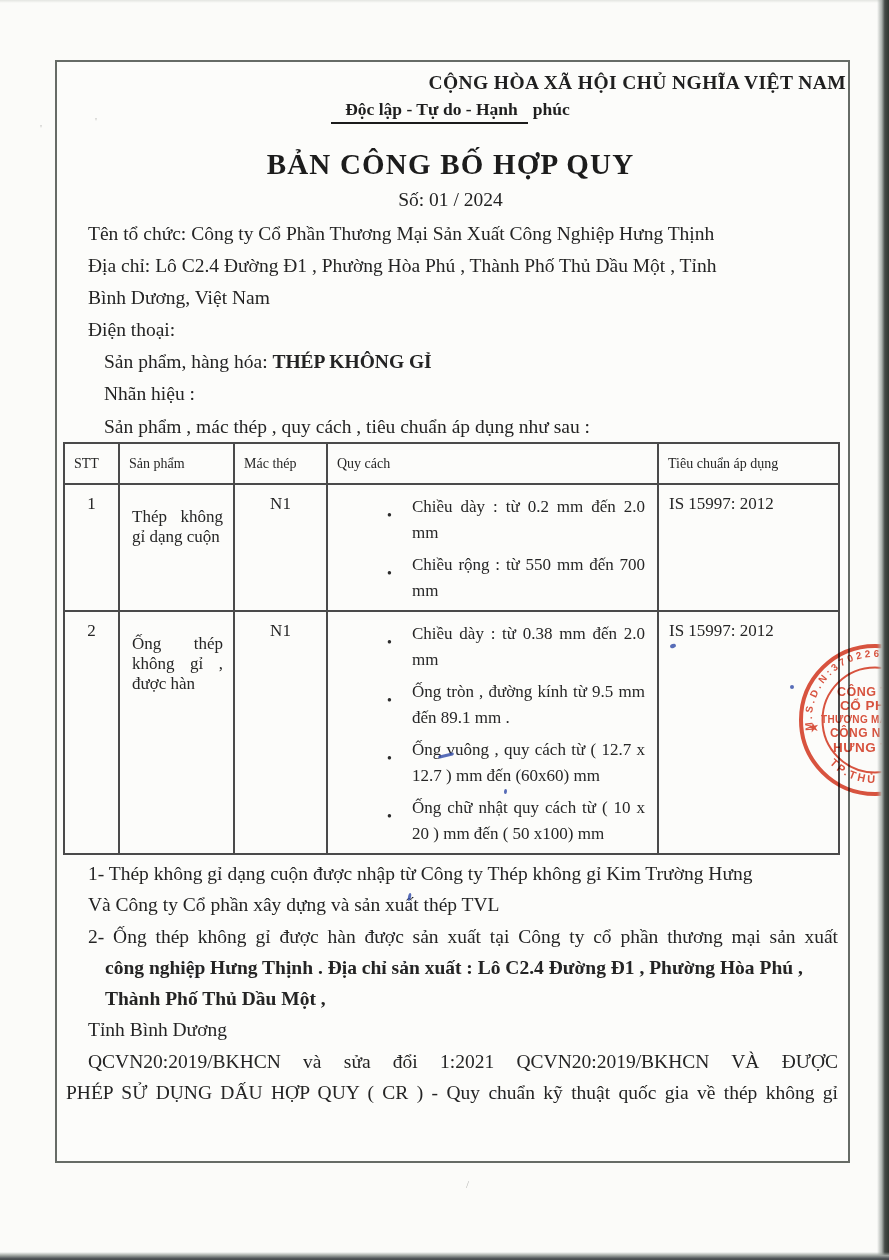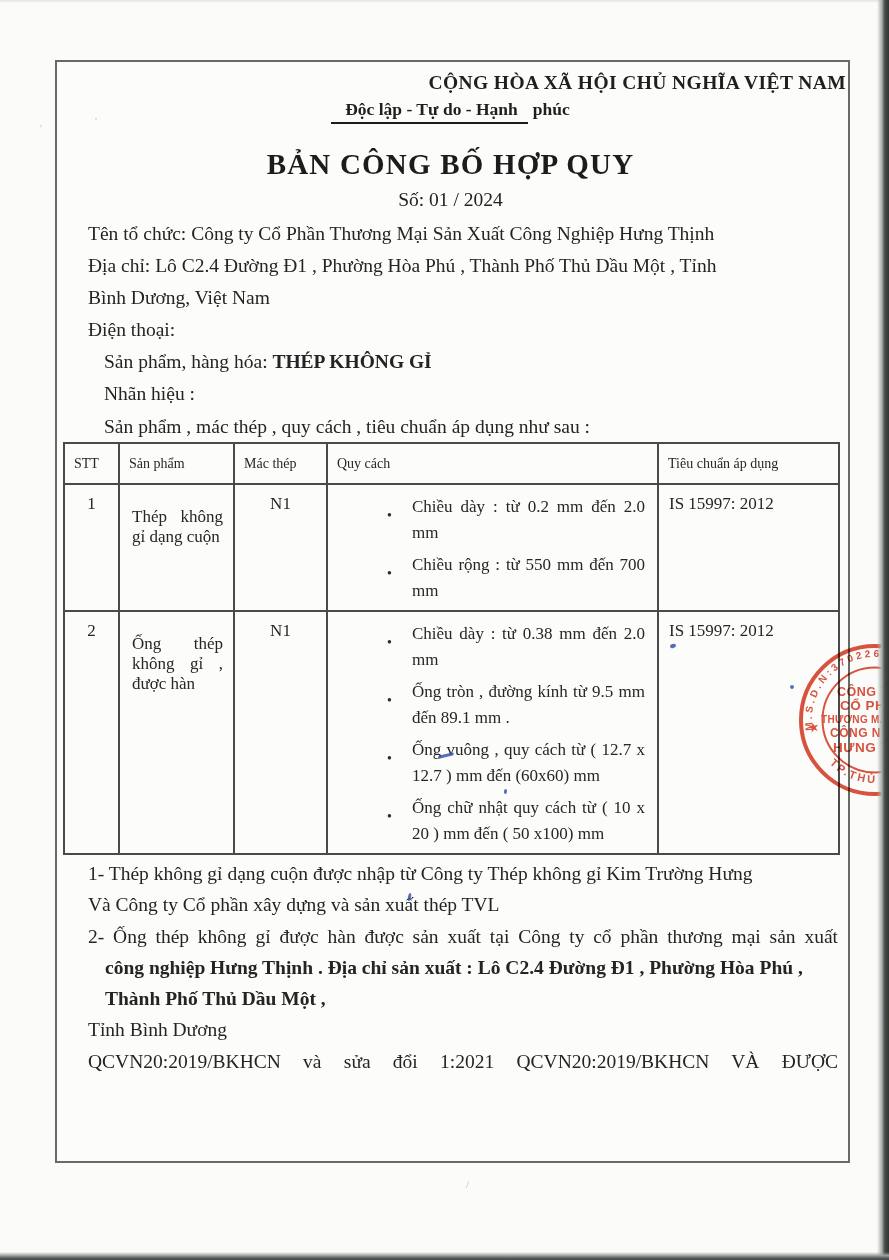--- a/index.html
+++ b/index.html
@@ -134,20 +134,21 @@
 </table>
 
 <div class="notes">
   <div class="pl1">1- Thép không gỉ dạng cuộn được nhập từ Công ty Thép không gỉ Kim Trường Hưng</div>
   <div class="pl1">Và Công ty Cổ phần xây dựng và sản xuất thép TVL</div>
   <div class="pl1 jfull">2- Ống thép không gỉ được hàn được sản xuất tại Công ty cổ phần thương mại sản xuất</div>
   <div class="pl2">công nghiệp Hưng Thịnh . Địa chỉ sản xuất : Lô C2.4 Đường Đ1 , Phường Hòa Phú ,</div>
   <div class="pl2">Thành Phố Thủ Dầu Một ,</div>
   <div class="pl1">Tỉnh Bình Dương</div>
   <div class="pl1 jfull">QCVN20:2019/BKHCN và sửa đổi 1:2021 QCVN20:2019/BKHCN VÀ ĐƯỢC</div>
+  <div class="jfull">PHÉP SỬ DỤNG DẤU HỢP QUY ( CR ) - Quy chuẩn kỹ thuật quốc gia về thép không gỉ</div>
 </div>
 
 <svg class="stamp" viewBox="-80 -80 170 160" width="170" height="160">
   <g fill="none" stroke="#d8452f">
     <circle cx="0" cy="0" r="74" stroke-width="4"></circle>
     <circle cx="0" cy="0" r="52.5" stroke-width="2"></circle>
   </g>
   <defs>
     <path id="arcTop" d="M -60.9 16.3 A 63 63 0 0 1 60.9 -16.3"></path>
     <path id="arcBottom" d="M -48.3 40.5 A 63 63 0 0 0 48.3 40.5"></path>

